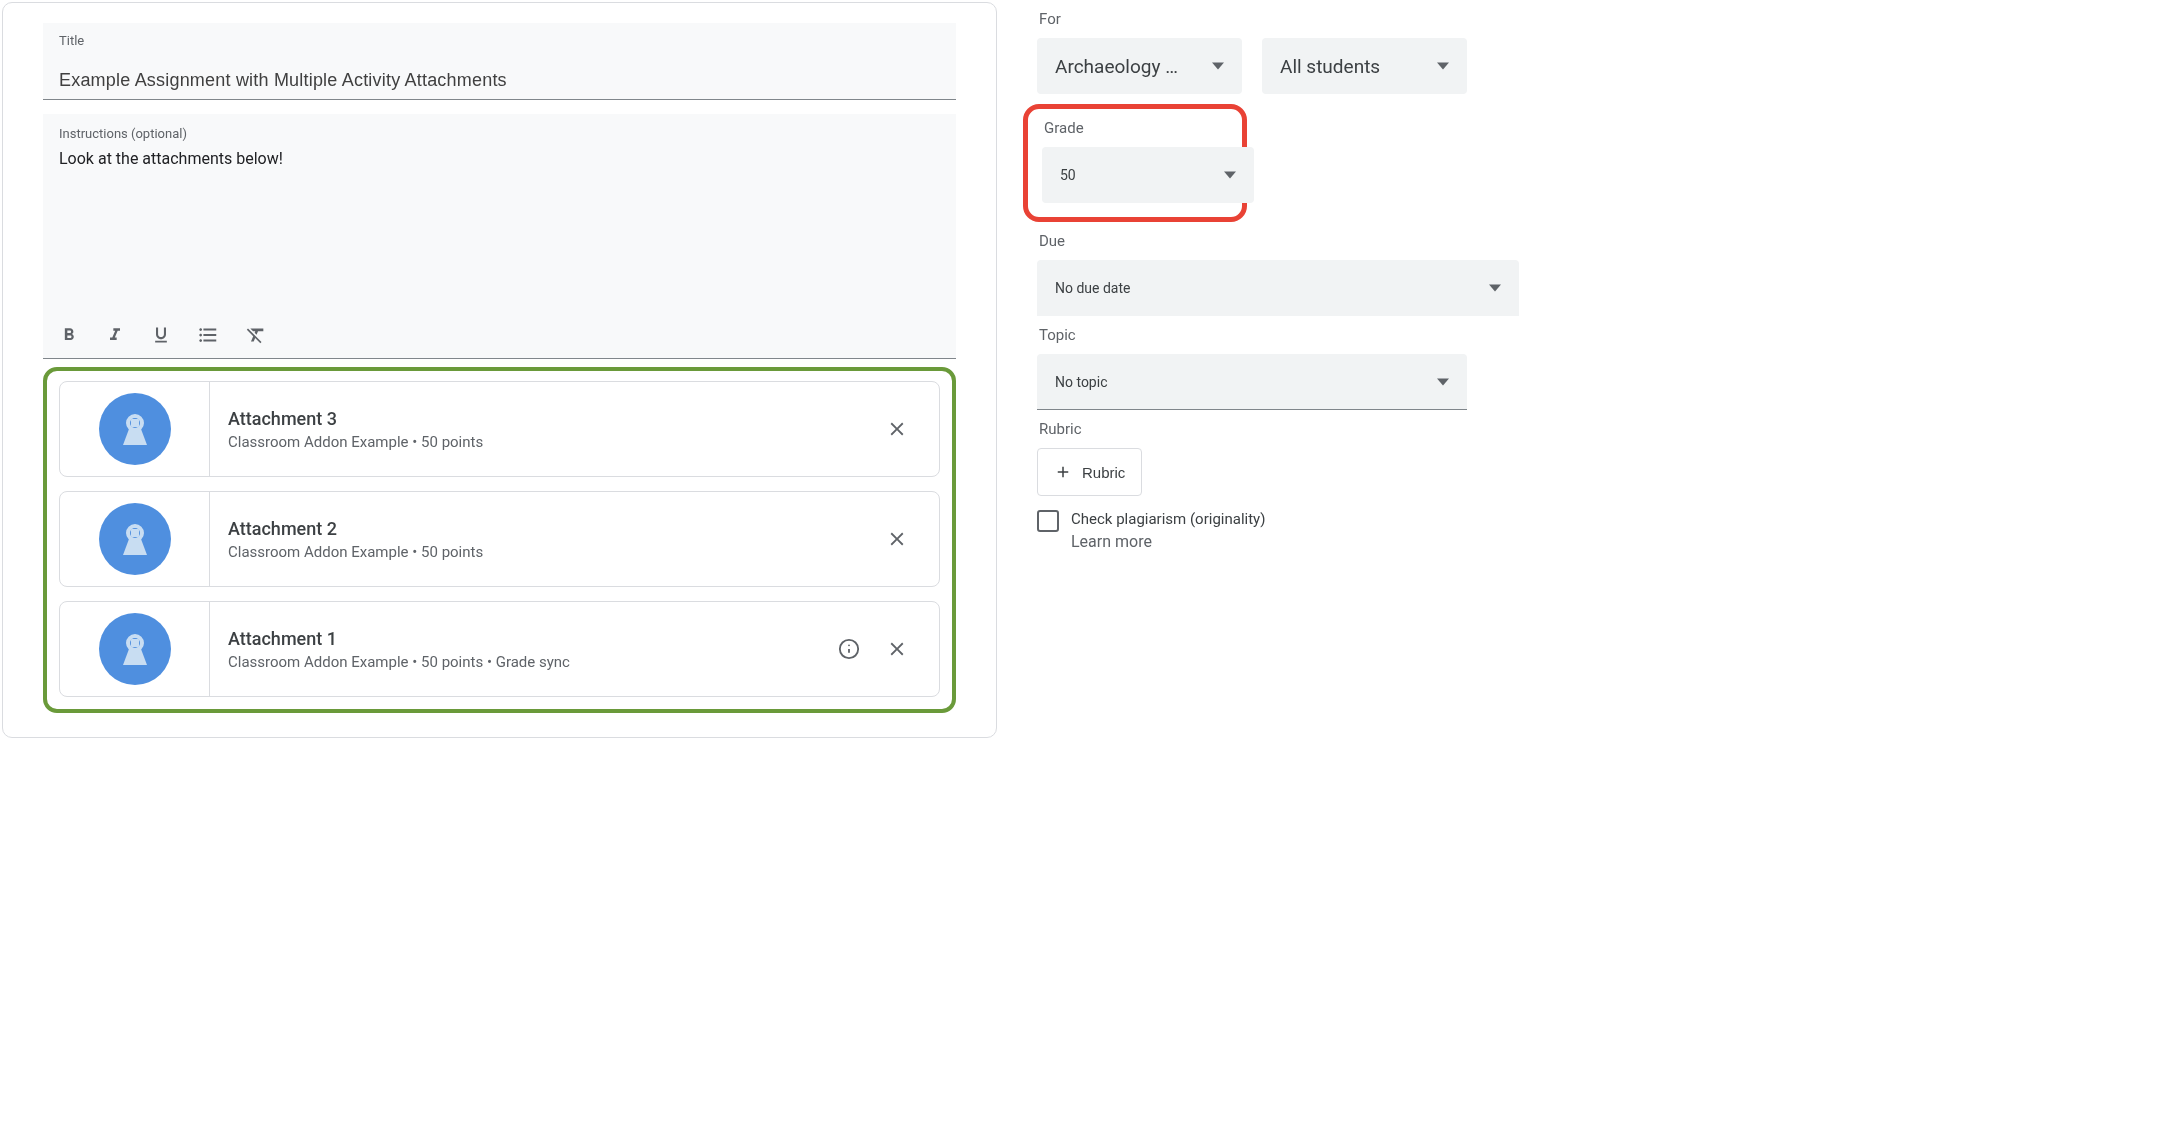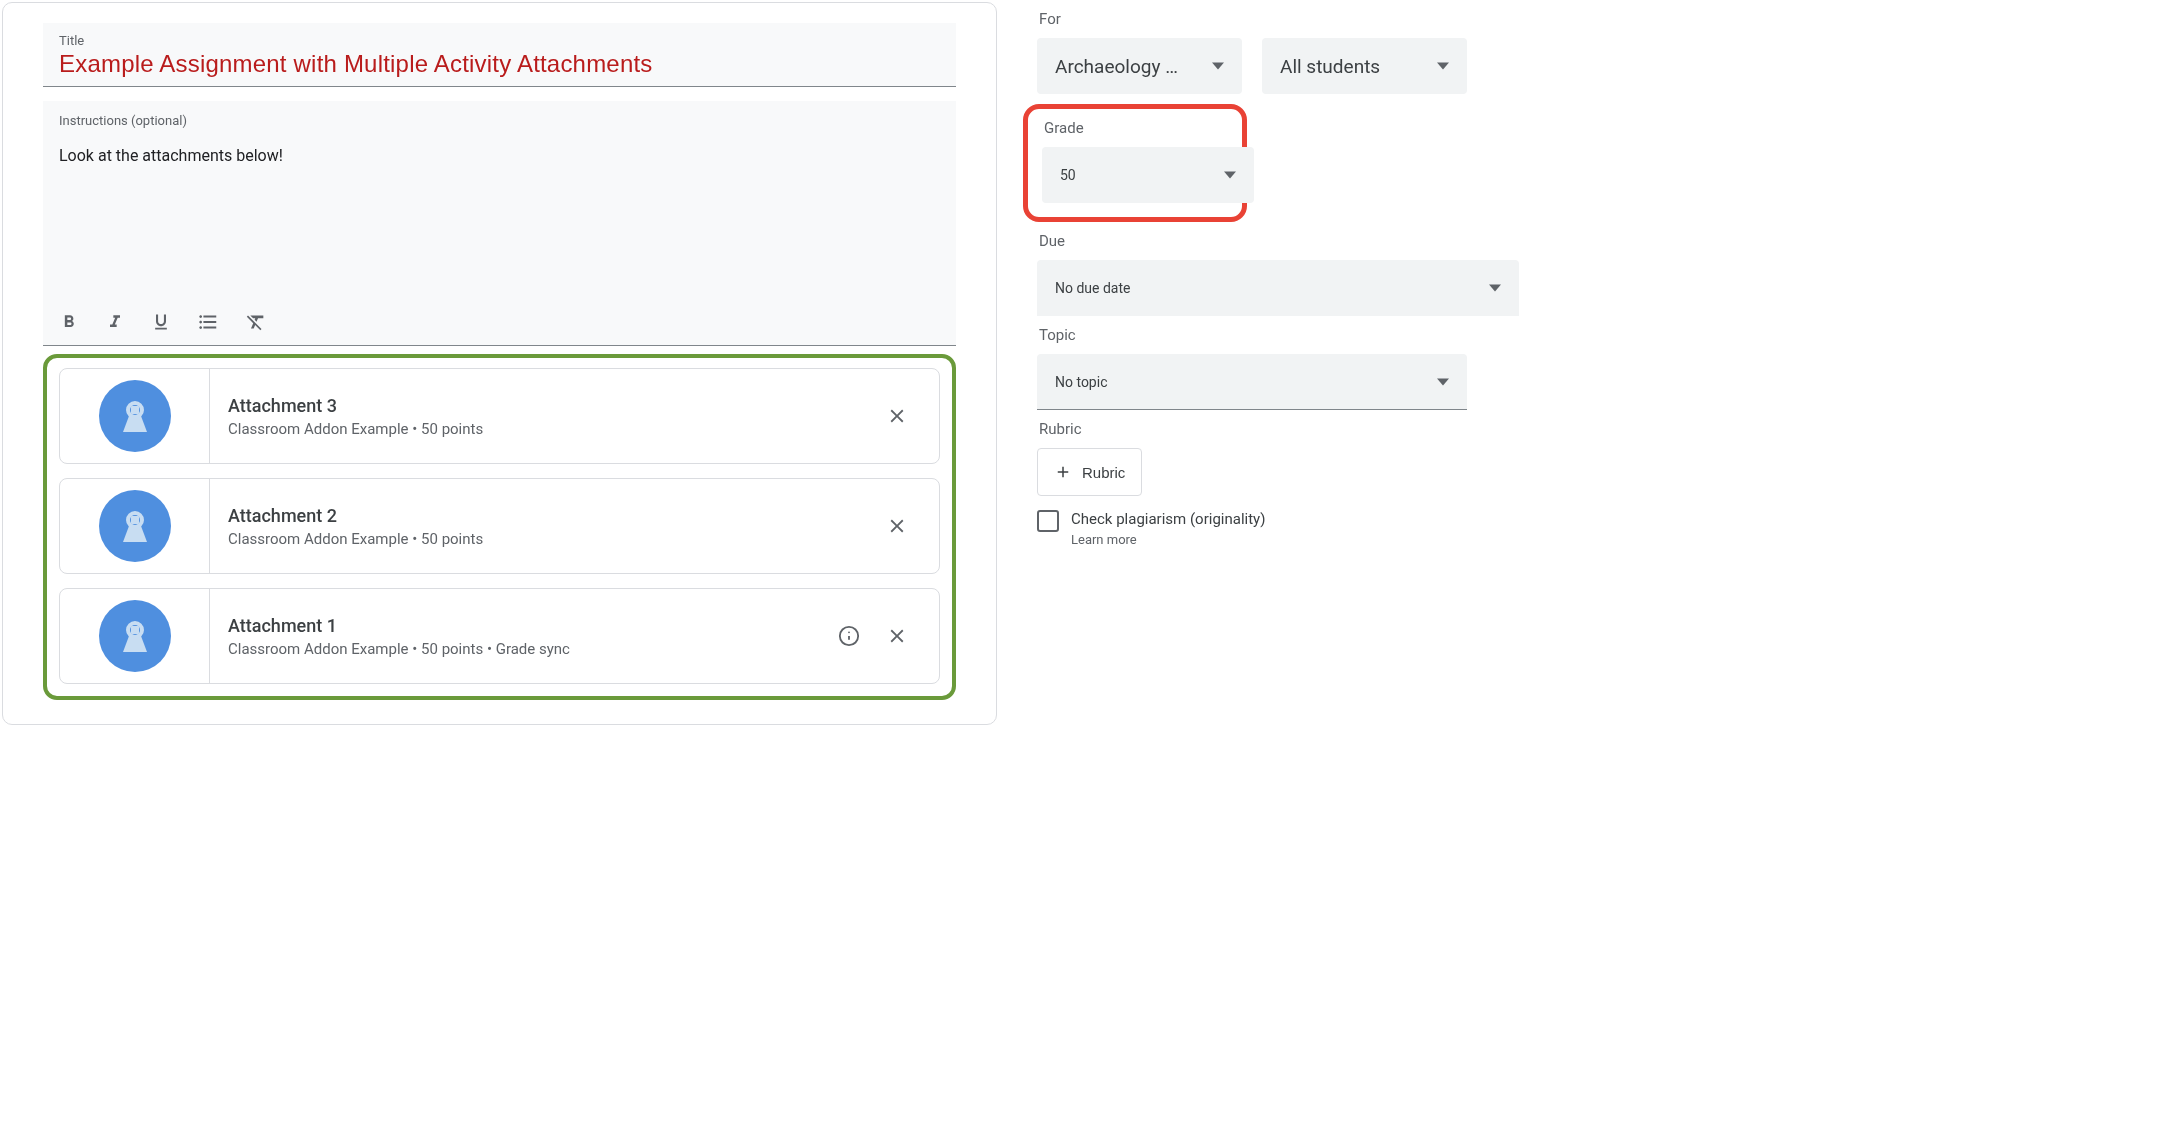--- a/index.html
+++ b/index.html
@@ -27,39 +27,40 @@
     border-bottom: 1px solid #80868b;
     padding: 10px 16px 8px 16px;
     margin-bottom: 14px;
   }
   .field-label {
     color: #5f6368;
     font-size: 13px;
     margin-bottom: 2px;
   }
   .field-value {
-    color: #b91c1c;
-    font-size: 24px;
+    color: #404040;
+    font-size: 18px;
     letter-spacing: 0.2px;
     border: none;
     background: transparent;
     width: 100%;
     outline: none;
+    margin-top: 20px;
   }
   .instructions-block {
     background: #f8f9fa;
     padding: 12px 16px 0 16px;
     height: 200px;
     border-bottom: none;
     position: relative;
   }
   .instructions-label {
     color: #5f6368;
     font-size: 13px;
-    margin-bottom: 18px;
+    margin-bottom: 8px;
   }
   .instructions-text {
     color: #202124;
     font-size: 16px;
   }
   .toolbar {
     background: #f8f9fa;
     border-bottom: 1px solid #80868b;
     display: flex;
     align-items: center;
@@ -209,21 +210,21 @@
   .checkbox {
     width: 22px;
     height: 22px;
     border: 2px solid #5f6368;
     border-radius: 3px;
     cursor: pointer;
     flex-shrink: 0;
   }
   .learn-more {
     color: #5f6368;
-    font-size: 13px;
+    font-size: 16px;
     margin-top: 4px;
     cursor: pointer;
     display: inline-block;
   }
   .addon-icon-circle {
     width: 72px; height: 72px;
     background: #4f8fdf;
     border-radius: 50%;
     display: flex;
     align-items: center;

